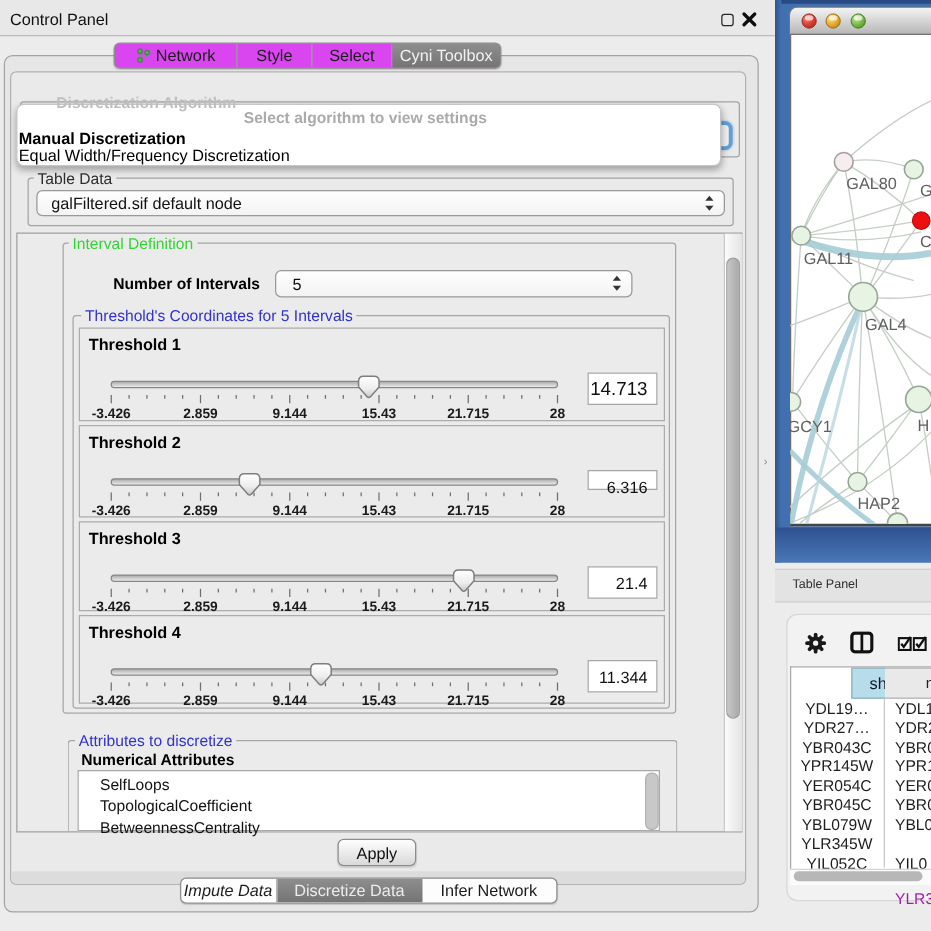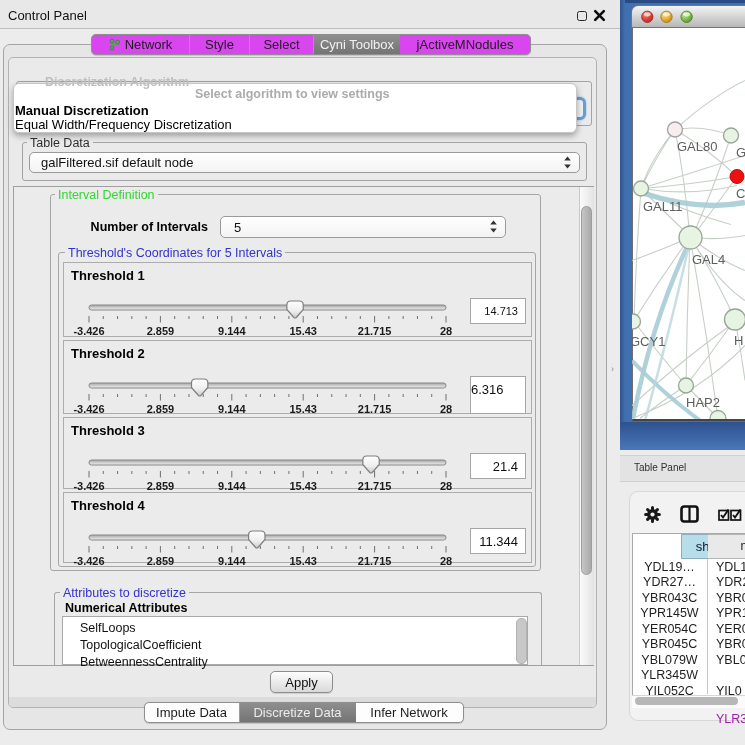--- a/index.html
+++ b/index.html
@@ -46,21 +46,20 @@
 <div class="abs" style="left:91px;top:33.5px;height:21px;display:flex;border:1px solid #8f8f8f;border-radius:5px;overflow:hidden;background:#d946ef;font-size:13px;color:#1c1c1c;box-shadow:0 0.5px 1px rgba(0,0,0,0.15);">
 <div style="width:98px;display:flex;align-items:center;justify-content:center;border-right:1px solid #9c9c9c;"><svg width="12" height="13" viewBox="0 0 12 13" style="margin-right:4px;">
         <path d="M3 3.5 V9.5 M3 6.5 H8.5 V4.5" stroke="#5aa05a" stroke-width="1.2" fill="none"></path>
         <circle cx="3" cy="3" r="1.9" fill="#4caf50" stroke="#2e7d32" stroke-width="0.7"></circle>
         <circle cx="3" cy="10" r="1.9" fill="#4caf50" stroke="#2e7d32" stroke-width="0.7"></circle>
         <circle cx="8.7" cy="4" r="1.9" fill="#4caf50" stroke="#2e7d32" stroke-width="0.7"></circle>
       </svg>Network</div>
 <div style="width:60px;display:flex;align-items:center;justify-content:center;border-right:1px solid #9c9c9c;">Style</div>
 <div style="width:64px;display:flex;align-items:center;justify-content:center;border-right:1px solid #9c9c9c;">Select</div>
 <div style="width:86px;display:flex;align-items:center;justify-content:center;background:linear-gradient(#8e8e8e,#747474);color:#f2f2f2;">Cyni Toolbox</div>
-<div style="width:130px;display:flex;align-items:center;justify-content:center;">jActiveMNodules</div>
 </div>
 <div class="abs" style="left:16px;top:81px;width:576px;height:45px;border:1px solid #a3a3a3;border-radius:3px;"></div>
 <div class="abs" style="left:560px;top:96.5px;width:26px;height:23px;border:3px solid #639fd6;border-radius:6px;background:#f0f0f0;box-shadow:0 0 2px #7fb1dd;"></div>
 <div class="abs" style="left:13px;top:83px;width:564px;height:50px;background:#ffffff;border:1px solid #c6c6c6;border-radius:6px;box-shadow:0 3px 6px rgba(0,0,0,0.32);z-index:5;"></div>
 <div class="abs" style="left:195px;top:86.5px;font-size:12.5px;font-weight:bold;color:#ababab;z-index:6;">Select algorithm to view settings</div>
 <div class="abs" style="left:15px;top:102.5px;font-size:13px;font-weight:bold;color:#000;z-index:6;">Manual Discretization</div>
 <div class="abs" style="left:15px;top:117px;font-size:13px;color:#000;z-index:6;">Equal Width/Frequency Discretization</div>
 <div class="abs" style="left:25px;top:75px;font-size:12.5px;font-weight:bold;color:#bfbfbf;z-index:7;margin-left:20px;">Discretization Algorithm</div>
 <div class="abs" style="left:22px;top:142px;width:565px;height:39px;border:1px solid #a3a3a3;border-radius:3px;"></div>
 <div class="abs" style="left:27px;top:135.5px;font-size:12.5px;color:#2e2e2e;background:#eaeaea;padding:0 3px;">Table Data</div>
@@ -86,35 +85,35 @@
     <rect x="9.0" y="13" width="357.0" height="5" rx="2.5" fill="url(#trk)" stroke="#878787" stroke-width="1"></rect>
     <path d="M9.00 24V30.5 M23.28 24V27 M37.56 24V27 M51.84 24V27 M66.12 24V27 M80.40 24V30.5 M94.68 24V27 M108.96 24V27 M123.24 24V27 M137.52 24V27 M151.80 24V30.5 M166.08 24V27 M180.36 24V27 M194.64 24V27 M208.92 24V27 M223.20 24V30.5 M237.48 24V27 M251.76 24V27 M266.04 24V27 M280.32 24V27 M294.60 24V30.5 M308.88 24V27 M323.16 24V27 M337.44 24V27 M351.72 24V27 M366.00 24V30.5" stroke="#6f6f6f" stroke-width="1" fill="none"></path>
     <path d="M206.86 13.00 Q206.86 9.00 210.86 9.00 L219.26 9.00 Q223.26 9.00 223.26 13.00 L223.26 17.50 L216.26 25.50 Q215.06 26.50 213.86 25.50 L206.86 17.50 Z" fill="url(#thm)" stroke="#7e7e7e" stroke-width="1.2"></path>
   </svg>
 <div class="abs" style="left:59.0px;top:325px;width:60px;text-align:center;font-size:11px;font-weight:bold;color:#1b1b1b;">-3.426</div>
 <div class="abs" style="left:130.4px;top:325px;width:60px;text-align:center;font-size:11px;font-weight:bold;color:#1b1b1b;">2.859</div>
 <div class="abs" style="left:201.8px;top:325px;width:60px;text-align:center;font-size:11px;font-weight:bold;color:#1b1b1b;">9.144</div>
 <div class="abs" style="left:273.2px;top:325px;width:60px;text-align:center;font-size:11px;font-weight:bold;color:#1b1b1b;">15.43</div>
 <div class="abs" style="left:344.6px;top:325px;width:60px;text-align:center;font-size:11px;font-weight:bold;color:#1b1b1b;">21.715</div>
 <div class="abs" style="left:416.0px;top:325px;width:60px;text-align:center;font-size:11px;font-weight:bold;color:#1b1b1b;">28</div>
-<div class="abs" style="left:470px;top:298px;width:56px;height:26px;background:#fff;border:1px solid #a6a6a6;font-size:11px;color:#111;text-align:right;padding-right:7px;line-height:25px;">14.713</div>
+<div class="abs" style="left:470px;top:298px;width:56px;height:26px;background:#fff;border:1px solid #a6a6a6;font-size:15px;color:#111;text-align:right;padding-right:7px;line-height:25px;">14.713</div>
 <div class="abs" style="left:63px;top:340px;width:469px;height:74px;border:1px solid #acacac;background:#ebebeb;"></div>
 <div class="abs" style="left:71px;top:346px;font-size:13px;font-weight:bold;color:#000;">Threshold 2</div>
 <svg class="abs" style="left:80px;top:370px;" width="380" height="36" viewBox="0 0 380 36">
     <rect x="9.0" y="13" width="357.0" height="5" rx="2.5" fill="url(#trk)" stroke="#878787" stroke-width="1"></rect>
     <path d="M9.00 24V30.5 M23.28 24V27 M37.56 24V27 M51.84 24V27 M66.12 24V27 M80.40 24V30.5 M94.68 24V27 M108.96 24V27 M123.24 24V27 M137.52 24V27 M151.80 24V30.5 M166.08 24V27 M180.36 24V27 M194.64 24V27 M208.92 24V27 M223.20 24V30.5 M237.48 24V27 M251.76 24V27 M266.04 24V27 M280.32 24V27 M294.60 24V30.5 M308.88 24V27 M323.16 24V27 M337.44 24V27 M351.72 24V27 M366.00 24V30.5" stroke="#6f6f6f" stroke-width="1" fill="none"></path>
     <path d="M111.47 13.00 Q111.47 9.00 115.47 9.00 L123.87 9.00 Q127.87 9.00 127.87 13.00 L127.87 17.50 L120.87 25.50 Q119.67 26.50 118.47 25.50 L111.47 17.50 Z" fill="url(#thm)" stroke="#7e7e7e" stroke-width="1.2"></path>
   </svg>
 <div class="abs" style="left:59.0px;top:403px;width:60px;text-align:center;font-size:11px;font-weight:bold;color:#1b1b1b;">-3.426</div>
 <div class="abs" style="left:130.4px;top:403px;width:60px;text-align:center;font-size:11px;font-weight:bold;color:#1b1b1b;">2.859</div>
 <div class="abs" style="left:201.8px;top:403px;width:60px;text-align:center;font-size:11px;font-weight:bold;color:#1b1b1b;">9.144</div>
 <div class="abs" style="left:273.2px;top:403px;width:60px;text-align:center;font-size:11px;font-weight:bold;color:#1b1b1b;">15.43</div>
 <div class="abs" style="left:344.6px;top:403px;width:60px;text-align:center;font-size:11px;font-weight:bold;color:#1b1b1b;">21.715</div>
 <div class="abs" style="left:416.0px;top:403px;width:60px;text-align:center;font-size:11px;font-weight:bold;color:#1b1b1b;">28</div>
-<div class="abs" style="left:470px;top:376px;width:56px;height:38px;background:#fff;border:1px solid #a6a6a6;font-size:13px;color:#111;text-align:left;padding-right:7px;line-height:25px;">6.316</div>
+<div class="abs" style="left:470px;top:376px;width:56px;height:16px;background:#fff;border:1px solid #a6a6a6;font-size:13px;color:#111;text-align:right;padding-right:7px;line-height:25px;">6.316</div>
 <div class="abs" style="left:63px;top:417px;width:469px;height:72px;border:1px solid #acacac;background:#ebebeb;"></div>
 <div class="abs" style="left:71px;top:423px;font-size:13px;font-weight:bold;color:#000;">Threshold 3</div>
 <svg class="abs" style="left:80px;top:447px;" width="380" height="36" viewBox="0 0 380 36">
     <rect x="9.0" y="13" width="357.0" height="5" rx="2.5" fill="url(#trk)" stroke="#878787" stroke-width="1"></rect>
     <path d="M9.00 24V30.5 M23.28 24V27 M37.56 24V27 M51.84 24V27 M66.12 24V27 M80.40 24V30.5 M94.68 24V27 M108.96 24V27 M123.24 24V27 M137.52 24V27 M151.80 24V30.5 M166.08 24V27 M180.36 24V27 M194.64 24V27 M208.92 24V27 M223.20 24V30.5 M237.48 24V27 M251.76 24V27 M266.04 24V27 M280.32 24V27 M294.60 24V30.5 M308.88 24V27 M323.16 24V27 M337.44 24V27 M351.72 24V27 M366.00 24V30.5" stroke="#6f6f6f" stroke-width="1" fill="none"></path>
     <path d="M282.82 13.00 Q282.82 9.00 286.82 9.00 L295.22 9.00 Q299.22 9.00 299.22 13.00 L299.22 17.50 L292.22 25.50 Q291.02 26.50 289.82 25.50 L282.82 17.50 Z" fill="url(#thm)" stroke="#7e7e7e" stroke-width="1.2"></path>
   </svg>
 <div class="abs" style="left:59.0px;top:480px;width:60px;text-align:center;font-size:11px;font-weight:bold;color:#1b1b1b;">-3.426</div>
 <div class="abs" style="left:130.4px;top:480px;width:60px;text-align:center;font-size:11px;font-weight:bold;color:#1b1b1b;">2.859</div>
 <div class="abs" style="left:201.8px;top:480px;width:60px;text-align:center;font-size:11px;font-weight:bold;color:#1b1b1b;">9.144</div>
@@ -139,21 +138,21 @@
 <div class="abs" style="left:54px;top:592px;width:488px;height:73px;border:1px solid #a6a6a6;border-bottom:none;border-radius:3px 3px 0 0;"></div>
 <div class="abs" style="left:60px;top:585.5px;font-size:12.5px;color:#3232cd;background:#ebebeb;padding:0 3px;">Attributes to discretize</div>
 <div class="abs" style="left:65px;top:601px;font-size:12.5px;font-weight:bold;color:#000;">Numerical Attributes</div>
 <div class="abs" style="left:62px;top:616px;width:466px;height:49px;background:#fff;border:1px solid #a9a9a9;"></div>
 <div class="abs" style="left:80px;top:620.5px;font-size:12.5px;color:#111;">SelfLoops</div>
 <div class="abs" style="left:80px;top:637.5px;font-size:12.5px;color:#111;">TopologicalCoefficient</div>
 <div class="abs" style="left:80px;top:654.5px;font-size:12.5px;color:#111;">BetweennessCentrality</div>
 <div class="abs" style="left:515.5px;top:617.5px;width:11px;height:46px;background:#c8c8c8;border:1px solid #b2b2b2;border-radius:5px;"></div>
 <div class="abs" style="left:270px;top:671px;width:63px;height:22px;background:linear-gradient(#fefefe,#d9d9d9);border:1px solid #8d8d8d;border-radius:5px;font-size:13px;color:#111;text-align:center;line-height:21px;box-shadow:0 1px 1px rgba(0,0,0,0.12);">Apply</div>
 <div class="abs" style="left:143.5px;top:701.5px;height:21px;display:flex;border:1px solid #8f8f8f;border-radius:5px;overflow:hidden;background:#fdfdfd;font-size:13px;color:#1c1c1c;box-shadow:0 0.5px 1px rgba(0,0,0,0.15);">
-<div style="width:95px;display:flex;align-items:center;justify-content:center;border-right:1px solid #9c9c9c;">Impute Data</div>
+<div style="width:77px;display:flex;align-items:center;justify-content:center;border-right:1px solid #9c9c9c;font-style:italic;">Impute Data</div>
 <div style="width:116px;display:flex;align-items:center;justify-content:center;background:linear-gradient(#8e8e8e,#747474);color:#ececec;">Discretize Data</div>
 <div style="width:107px;display:flex;align-items:center;justify-content:center;">Infer Network</div>
 </div>
 <div class="abs" style="left:611px;top:364px;font-size:9px;color:#8a8a8a;">›</div>
 <div class="abs" style="left:620px;top:0;width:125px;height:450px;background:#4170b0;"></div>
 <div class="abs" style="left:620px;top:0;width:125px;height:3px;background:#2a4a83;"></div>
 <div class="abs" style="left:620px;top:0;width:5px;height:450px;background:linear-gradient(90deg,#30528f,#4170b0);"></div>
 <div class="abs" style="left:620px;top:422px;width:125px;height:28px;background:linear-gradient(#2e5190,#4a77b7);"></div>
 <div class="abs" style="left:631px;top:5px;width:114px;height:22.5px;border-radius:7px 0 0 0;background:linear-gradient(#f4f4f4,#b7b7b7);border:1px solid #757575;border-right:none;"></div>
 <svg class="abs" style="left:631px;top:5px;" width="114" height="23" viewBox="0 0 114 23">

